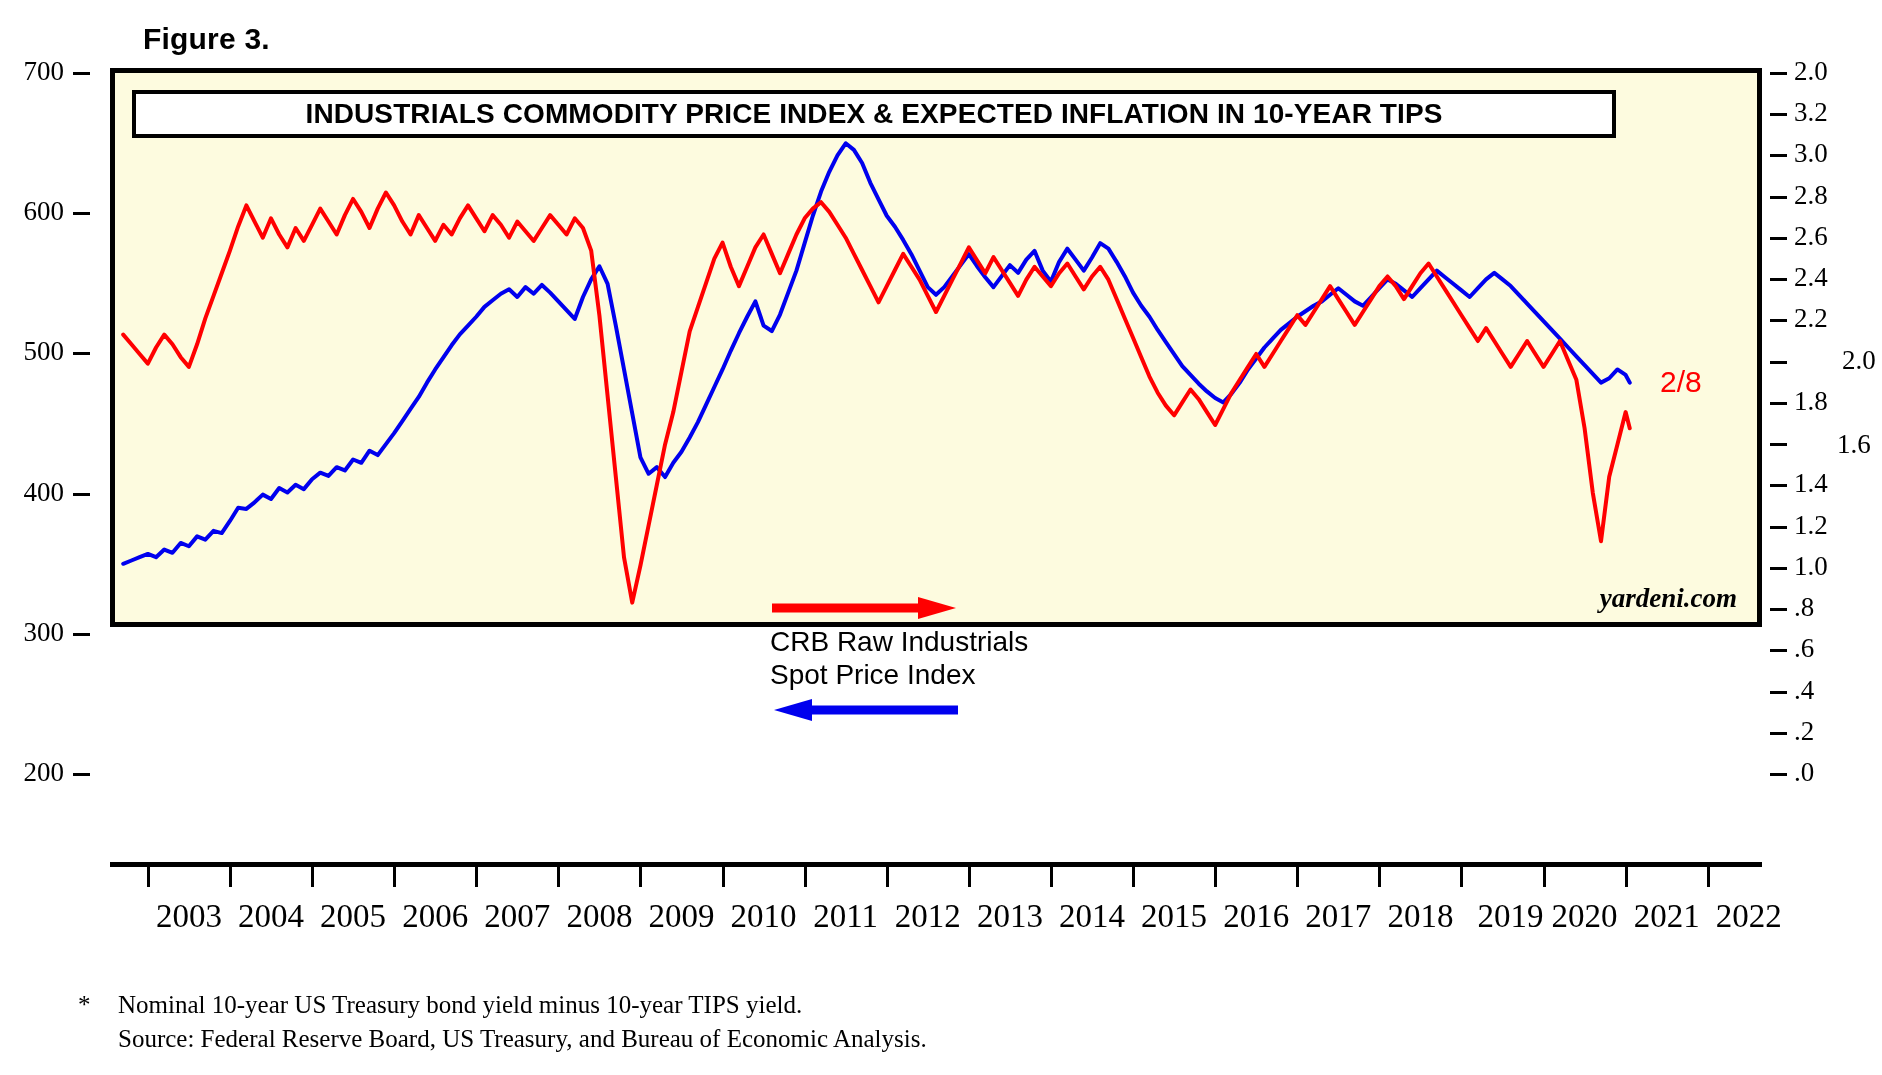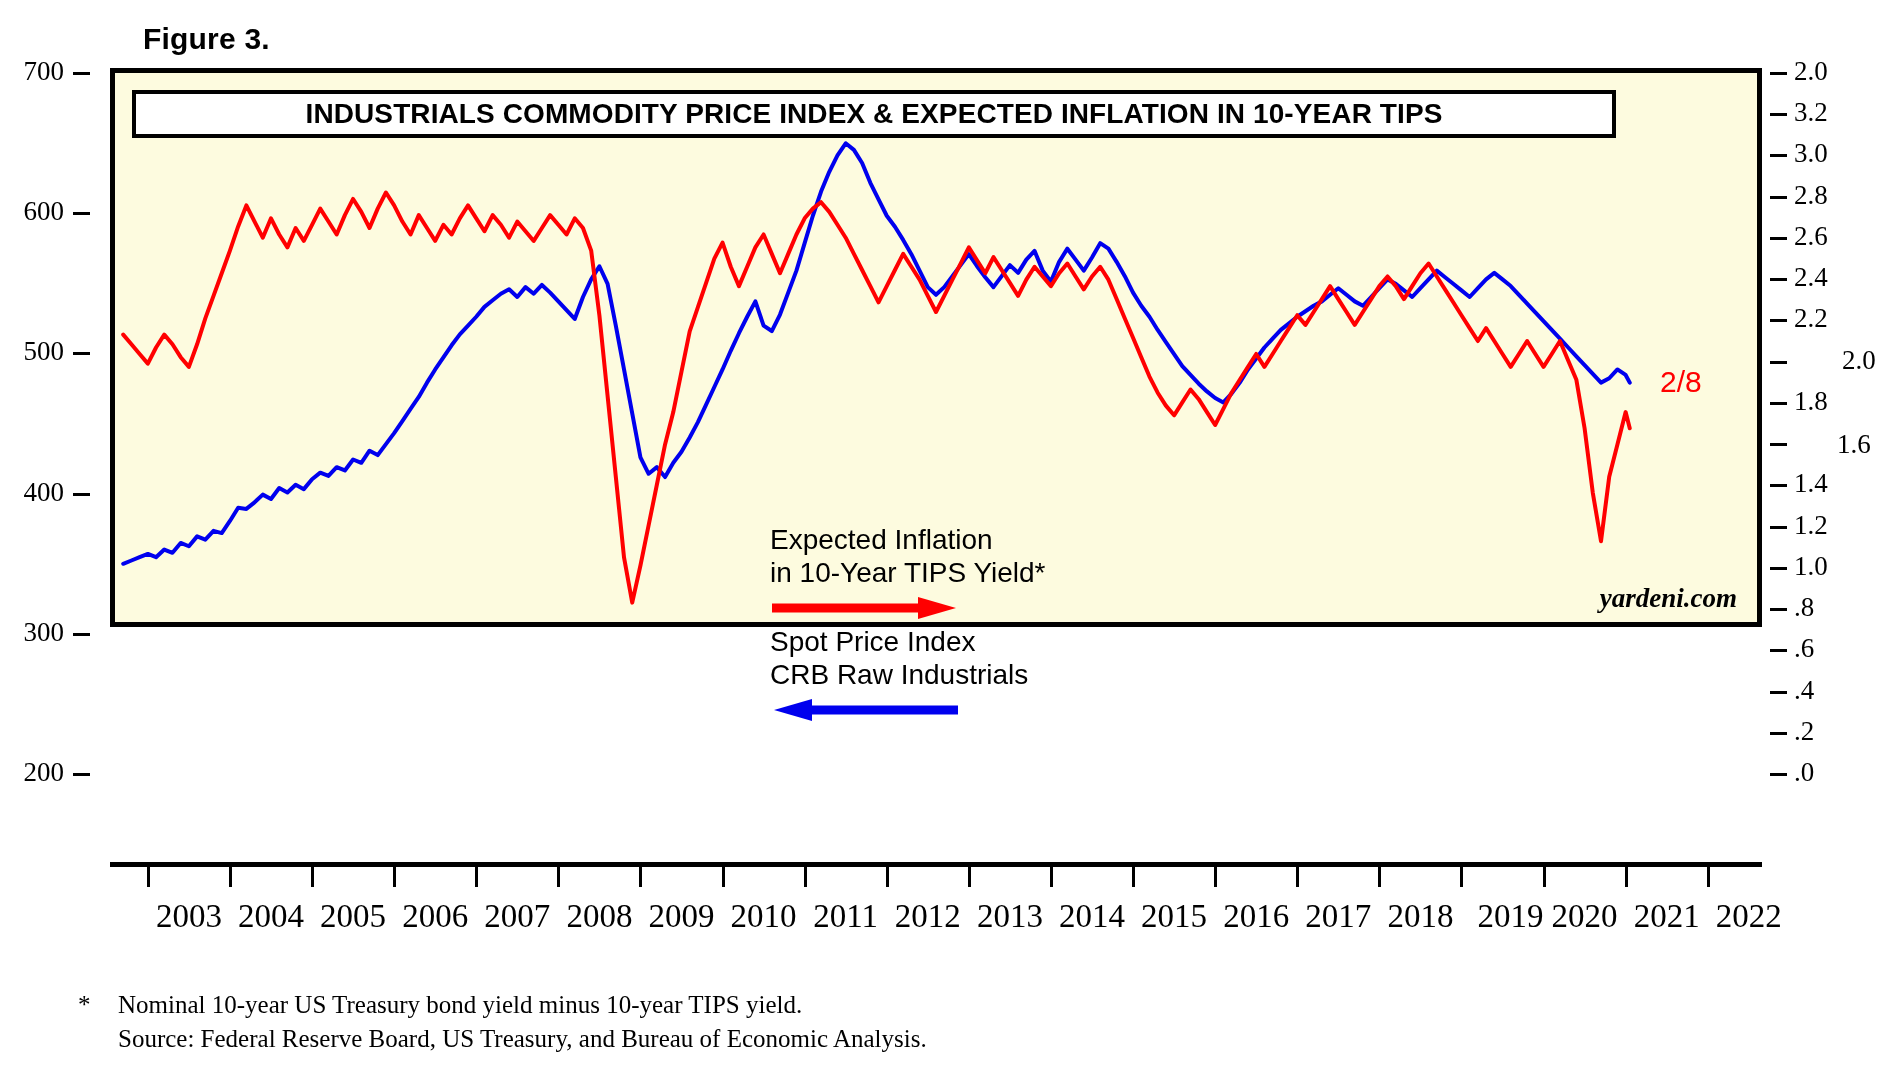--- a/index.html
+++ b/index.html
@@ -211,32 +211,28 @@
       <svg class="plot-svg" id="series-svg" viewBox="0 0 1642 701" preserveAspectRatio="none">
           <polyline points="8.21,626.69 16.42,622.49 24.63,618.28 32.84,614.08 41.05,618.28 49.26,608.47 57.47,612.67 65.68,600.06 73.89,604.26 82.10,591.64 90.31,595.85 98.52,584.63 106.73,587.44 114.94,572.02 123.15,555.19 131.36,556.59 139.57,548.18 147.78,538.37 155.99,543.98 164.20,529.96 172.41,535.56 180.62,525.75 188.83,531.36 197.04,518.74 205.25,510.33 213.46,514.53 221.67,503.32 229.88,507.52 238.09,493.50 246.30,497.71 254.51,482.29 262.72,487.90 270.93,473.88 279.14,459.86 287.35,444.43 295.56,429.01 303.77,413.59 311.98,395.36 320.19,378.54 328.40,363.12 336.61,347.70 344.82,333.68 353.03,322.46 361.24,311.24 369.45,298.63 377.66,290.21 385.87,281.80 394.08,276.19 402.29,286.01 410.50,273.39 418.71,281.80 426.92,270.59 435.13,280.40 443.34,291.62 451.55,302.83 459.76,314.05 467.97,286.01 476.18,263.58 484.39,246.75 492.60,269.18 500.81,322.46 509.02,378.54 517.23,434.62 525.44,490.70 533.65,511.73 541.86,503.32 550.07,515.94 558.28,497.71 566.49,483.69 574.70,465.46 582.91,445.84 591.12,423.40 599.33,400.97 607.54,378.54 615.75,354.71 623.96,332.27 632.17,311.24 640.38,291.62 648.59,322.46 656.80,329.47 665.01,308.44 673.22,280.40 681.43,252.36 689.64,217.31 697.85,182.26 706.06,151.42 714.27,126.18 722.48,105.15 730.69,89.73 738.90,98.14 747.11,114.96 755.32,140.20 763.53,161.23 771.74,182.26 779.95,196.28 788.16,213.10 796.37,231.33 804.58,252.36 812.79,273.39 821.00,283.20 829.21,273.39 837.42,259.37 845.63,245.35 853.84,231.33 862.05,246.75 870.26,260.77 878.47,273.39 886.68,259.37 894.89,245.35 903.10,255.16 911.31,238.34 919.52,227.12 927.73,252.36 935.94,266.38 944.15,241.14 952.36,224.32 960.57,238.34 968.78,252.36 976.99,235.54 985.20,217.31 993.41,224.32 1001.62,241.14 1009.83,259.37 1018.04,280.40 1026.25,297.22 1034.46,311.24 1042.67,328.07 1050.88,343.49 1059.09,358.91 1067.30,374.33 1075.51,385.55 1083.72,396.77 1091.93,406.58 1100.14,414.99 1108.35,420.60 1116.56,409.38 1124.77,395.36 1132.98,378.54 1141.19,364.52 1149.40,350.50 1157.61,339.28 1165.82,328.07 1174.03,319.66 1182.24,311.24 1190.45,304.23 1198.66,297.22 1206.87,291.62 1215.08,283.20 1223.29,274.79 1231.50,283.20 1239.71,291.62 1247.92,297.22 1256.13,286.01 1264.34,274.79 1272.55,263.58 1280.76,269.18 1288.97,277.60 1297.18,286.01 1305.39,274.79 1313.60,263.58 1321.81,252.36 1330.02,260.77 1338.23,269.18 1346.44,277.60 1354.65,286.01 1362.86,274.79 1371.07,263.58 1379.28,255.16 1387.49,263.58 1395.70,271.99 1403.91,283.20 1412.12,294.42 1420.33,305.64 1428.54,316.85 1436.75,328.07 1444.96,339.28 1453.17,350.50 1461.38,361.72 1469.59,372.93 1477.80,384.15 1486.01,395.36 1494.22,389.76 1502.43,378.54 1510.64,385.55 1514.75,395.36" fill="none" stroke="#0000ee" stroke-width="4" stroke-linejoin="round" stroke-linecap="round" vector-effect="non-scaling-stroke"></polyline>
           <polyline points="8.21,334.01 16.42,346.38 24.63,358.75 32.84,371.12 41.05,350.50 49.26,334.01 57.47,346.38 65.68,362.87 73.89,375.24 82.10,346.38 90.31,313.39 98.52,284.52 106.73,255.66 114.94,226.79 123.15,195.87 131.36,169.06 139.57,189.68 147.78,210.30 155.99,185.56 164.20,206.18 172.41,222.67 180.62,197.93 188.83,214.42 197.04,193.81 205.25,173.19 213.46,189.68 221.67,206.18 229.88,181.44 238.09,160.82 246.30,177.31 254.51,197.93 262.72,173.19 270.93,152.57 279.14,169.06 287.35,189.68 295.56,206.18 303.77,181.44 311.98,197.93 320.19,214.42 328.40,193.81 336.61,206.18 344.82,185.56 353.03,169.06 361.24,185.56 369.45,202.05 377.66,181.44 385.87,193.81 394.08,210.30 402.29,189.68 410.50,202.05 418.71,214.42 426.92,197.93 435.13,181.44 443.34,193.81 451.55,206.18 459.76,185.56 467.97,197.93 476.18,226.79 484.39,309.26 492.60,412.35 500.81,515.44 509.02,618.53 517.23,676.26 525.44,628.84 533.65,577.29 541.86,525.75 550.07,474.21 558.28,432.97 566.49,381.43 574.70,329.88 582.91,298.96 591.12,268.03 599.33,237.10 607.54,216.49 615.75,247.41 623.96,272.15 632.17,247.41 640.38,222.67 648.59,206.18 656.80,230.92 665.01,255.66 673.22,230.92 681.43,206.18 689.64,185.56 697.85,173.19 706.06,164.94 714.27,177.31 722.48,193.81 730.69,210.30 738.90,230.92 747.11,251.54 755.32,272.15 763.53,292.77 771.74,272.15 779.95,251.54 788.16,230.92 796.37,247.41 804.58,263.91 812.79,284.52 821.00,305.14 829.21,284.52 837.42,263.91 845.63,243.29 853.84,222.67 862.05,239.16 870.26,255.66 878.47,235.04 886.68,251.54 894.89,268.03 903.10,284.52 911.31,263.91 919.52,247.41 927.73,259.78 935.94,272.15 944.15,255.66 952.36,243.29 960.57,259.78 968.78,276.28 976.99,259.78 985.20,247.41 993.41,263.91 1001.62,288.65 1009.83,313.39 1018.04,338.13 1026.25,362.87 1034.46,387.61 1042.67,408.23 1050.88,424.72 1059.09,437.09 1067.30,420.60 1075.51,404.11 1083.72,416.48 1091.93,432.97 1100.14,449.46 1108.35,428.85 1116.56,408.23 1124.77,391.74 1132.98,375.24 1141.19,358.75 1149.40,375.24 1157.61,358.75 1165.82,342.25 1174.03,325.76 1182.24,309.26 1190.45,321.64 1198.66,305.14 1206.87,288.65 1215.08,272.15 1223.29,288.65 1231.50,305.14 1239.71,321.64 1247.92,305.14 1256.13,288.65 1264.34,272.15 1272.55,259.78 1280.76,272.15 1288.97,288.65 1297.18,272.15 1305.39,255.66 1313.60,243.29 1321.81,259.78 1330.02,276.28 1338.23,292.77 1346.44,309.26 1354.65,325.76 1362.86,342.25 1371.07,325.76 1379.28,342.25 1387.49,358.75 1395.70,375.24 1403.91,358.75 1412.12,342.25 1420.33,358.75 1428.54,375.24 1436.75,358.75 1444.96,342.25 1453.17,366.99 1461.38,391.74 1469.59,453.59 1477.80,536.06 1486.01,597.91 1494.22,515.44 1502.43,474.21 1510.64,432.97 1514.75,453.59" fill="none" stroke="#ff0000" stroke-width="4" stroke-linejoin="round" stroke-linecap="round" vector-effect="non-scaling-stroke"></polyline>
         </svg>
     </div>
 
     <div class="title-box">
       <span>INDUSTRIALS COMMODITY PRICE INDEX &amp; EXPECTED INFLATION IN 10-YEAR TIPS</span>
     </div>
 
-    <div class="annot annot-ei">
-      <div>Expected Inflation</div>
-      <div>in 10-Year TIPS Yield*</div>
-    </div>
     <svg class="arrow-svg" style="left:655px;top:522px;width:190px;height:26px;" viewBox="0 0 190 26">
       <line x1="2" y1="13" x2="150" y2="13" stroke="#ff0000" stroke-width="9"></line>
       <polygon points="148,2 186,13 148,24" fill="#ff0000"></polygon>
     </svg>
 
     <div class="annot annot-crb">
+      <div>CRB Raw Industrials</div>
       <div>Spot Price Index</div>
-      <div>CRB Raw Industrials</div>
     </div>
     <svg class="arrow-svg" style="left:655px;top:624px;width:190px;height:26px;" viewBox="0 0 190 26">
       <line x1="40" y1="13" x2="188" y2="13" stroke="#0000ee" stroke-width="9"></line>
       <polygon points="42,2 4,13 42,24" fill="#0000ee"></polygon>
     </svg>
 
     <div class="last-val">2/8</div>
     <div class="watermark">yardeni.com</div>
   </div>
 

